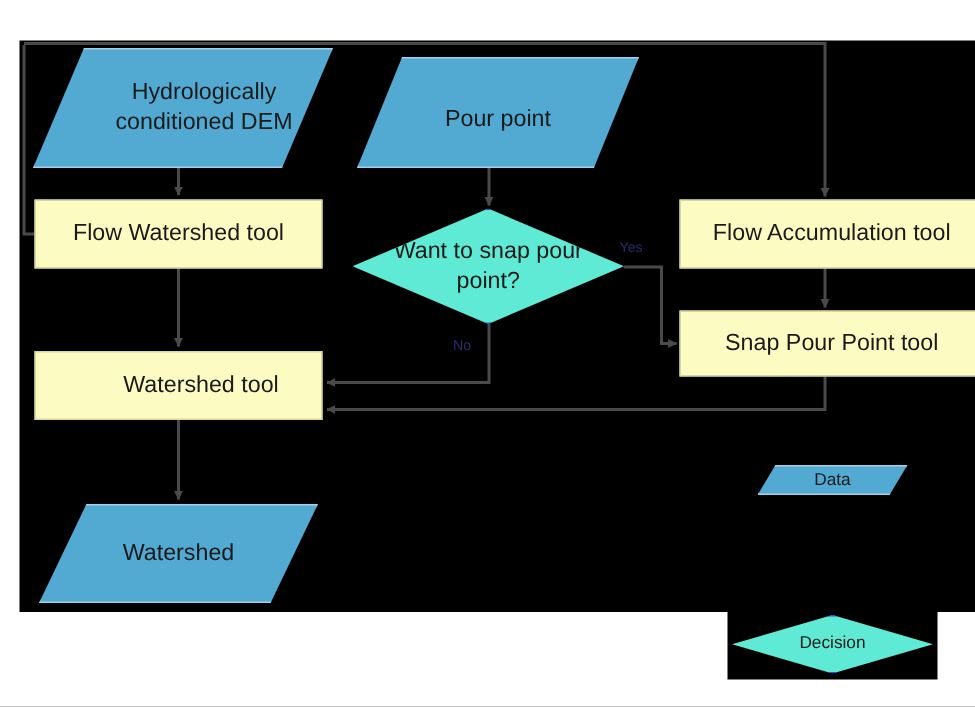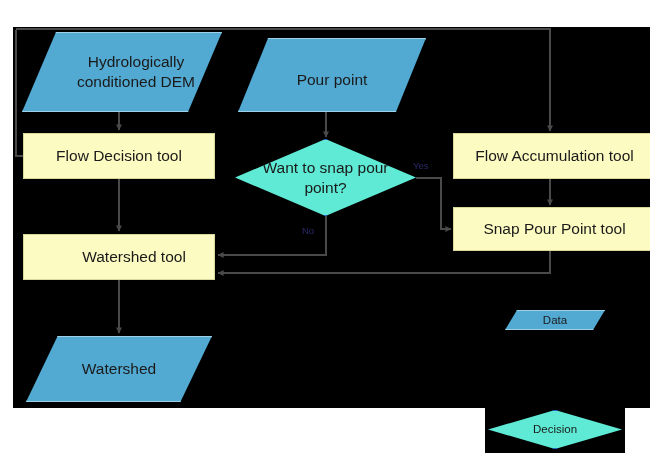--- a/index.html
+++ b/index.html
@@ -119,21 +119,21 @@
 
   <div class="node data-shape" id="node-dem" style="clip-path:polygon(17% 0,100% 0,83% 100%,0 100%);">
     <span class="label">Hydrologically conditioned DEM</span>
   </div>
 
   <div class="node data-shape" id="node-pourpoint" style="clip-path:polygon(16% 0,100% 0,84% 100%,0 100%);">
     <span class="label">Pour point</span>
   </div>
 
   <div class="node proc-shape" id="node-flowdir">
-    <span class="label">Flow Decision tool</span>
+    <span class="label">Flow Watershed tool</span>
   </div>
 
   <div class="node proc-shape" id="node-flowaccum">
     <span class="label">Flow Accumulation tool</span>
   </div>
 
   <div class="node proc-shape" id="node-snap">
     <span class="label">Snap Pour Point tool</span>
   </div>
 

